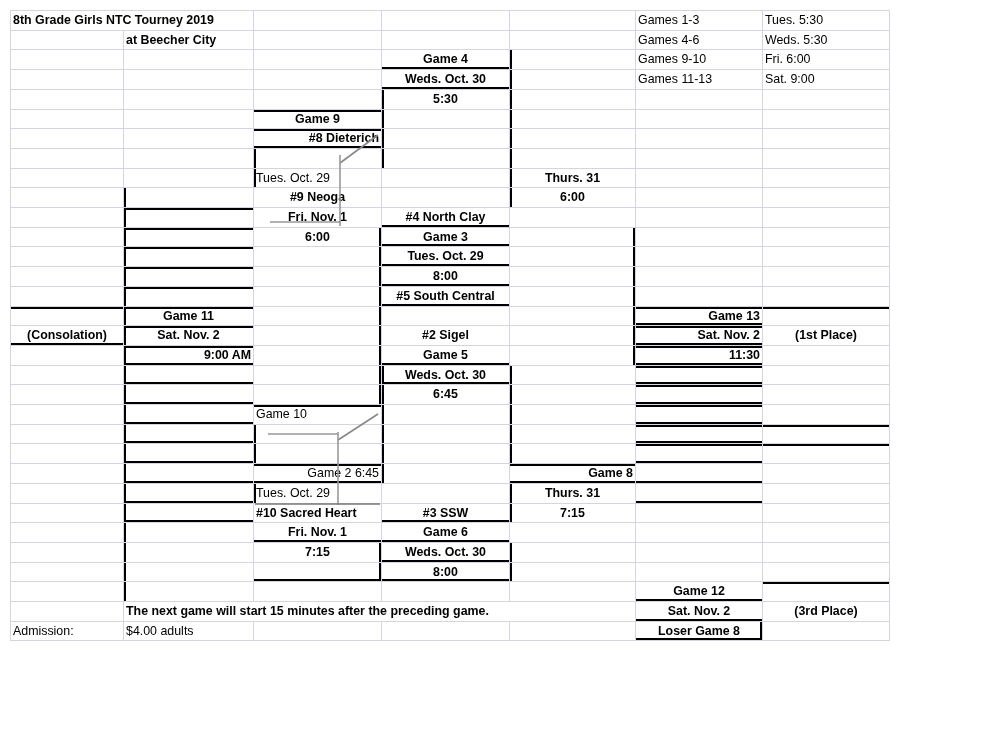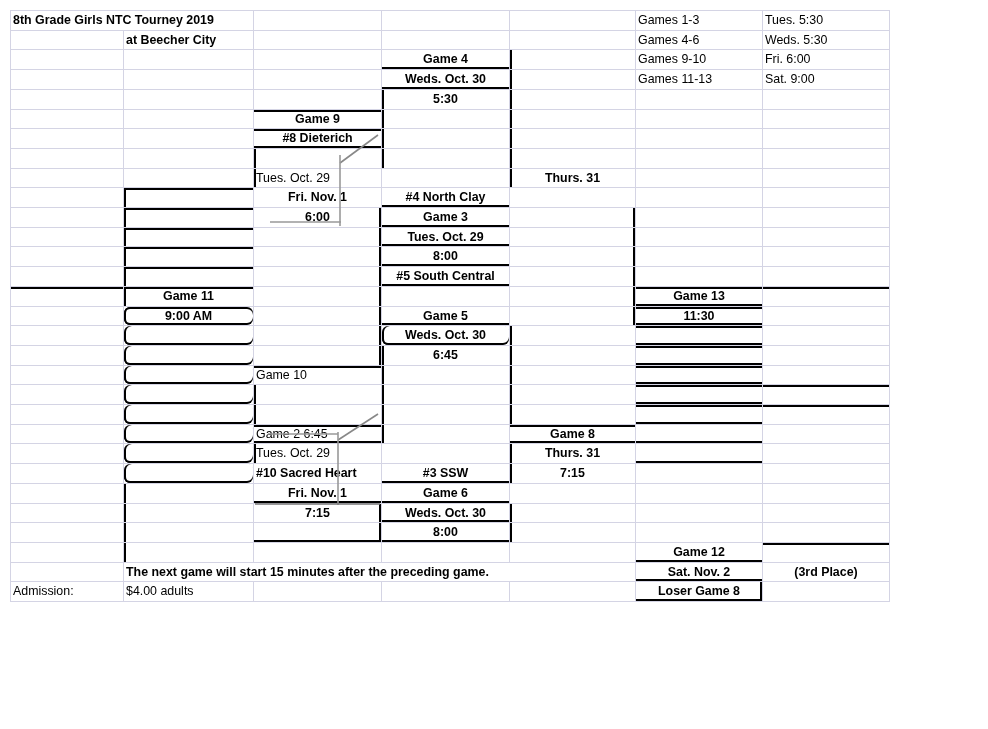--- a/index.html
+++ b/index.html
@@ -51,24 +51,24 @@
   .al { text-align: left; margin-left: 16px; }
   .ac { text-align: center; font-weight: bold; }
   .b  { font-weight: bold; }
 
   
   .bt { box-shadow: inset 0 2px 0 0 #000; }
   .bb { box-shadow: inset 0 -2px 0 0 #000; }
   .bl { box-shadow: inset 2px 0 0 0 #000; }
   .br { box-shadow: inset -2px 0 0 0 #000; }
 
-  .bt.bb  { box-shadow: inset 0 2px 0 0 #000, inset 0 -2px 0 0 #000; }
+  .bt.bb  { box-shadow: inset 0 2px 0 0 #000, inset 0 -2px 0 0 #000; text-align: right; }
   .bt.bl  { box-shadow: inset 0 2px 0 0 #000, inset 2px 0 0 0 #000; margin-left: 15px; }
   .bb.br  { box-shadow: inset 0 -2px 0 0 #000, inset -2px 0 0 0 #000; }
-  .bb.bl  { box-shadow: inset 0 -2px 0 0 #000, inset 2px 0 0 0 #000; border-radius: 6px; }
+  .bb.bl  { box-shadow: inset 0 -2px 0 0 #000, inset 2px 0 0 0 #000; }
   .bt.bb.bl { box-shadow: inset 0 2px 0 0 #000, inset 0 -2px 0 0 #000, inset 2px 0 0 0 #000; }
 
   
   #marks {
     position: absolute;
     left: 0; top: 0;
     width: 988px; height: 729px;
     pointer-events: none;
   }
 </style>
@@ -172,20 +172,29 @@
   <tr>
     <td></td>
     <td></td>
     <td class="al bl">Tues. Oct. 29</td>
     <td></td>
     <td class="ac bl">Thurs. 31</td>
     <td></td>
     <td></td>
   </tr>
 
+  <tr>
+    <td></td>
+    <td class="bl"></td>
+    <td class="ac b">#9 Neoga</td>
+    <td></td>
+    <td class="ac bl">6:00</td>
+    <td></td>
+    <td></td>
+  </tr>
 
   <tr>
     <td></td>
     <td class="bt bl"></td>
     <td class="ac">Fri. Nov. 1</td>
     <td class="ac b bb">#4  North Clay</td>
     <td></td>
     <td></td>
     <td></td>
   </tr>
@@ -233,20 +242,29 @@
   <tr>
     <td class="bt"></td>
     <td class="ac bt bl">Game 11</td>
     <td class="br"></td>
     <td></td>
     <td class="br"></td>
     <td class="ac bt bb">Game 13</td>
     <td class="bt"></td>
   </tr>
 
+  <tr>
+    <td class="ac bb">(Consolation)</td>
+    <td class="ac bt bl">Sat. Nov. 2</td>
+    <td class="br"></td>
+    <td class="ac b">#2   Sigel</td>
+    <td class="br"></td>
+    <td class="ac bt bb">Sat. Nov. 2</td>
+    <td class="ac">(1st Place)</td>
+  </tr>
 
   <tr>
     <td></td>
     <td class="ac bt bb bl">9:00 AM</td>
     <td class="br"></td>
     <td class="ac bb">Game 5</td>
     <td class="br"></td>
     <td class="ac bt bb">11:30</td>
     <td></td>
   </tr>

